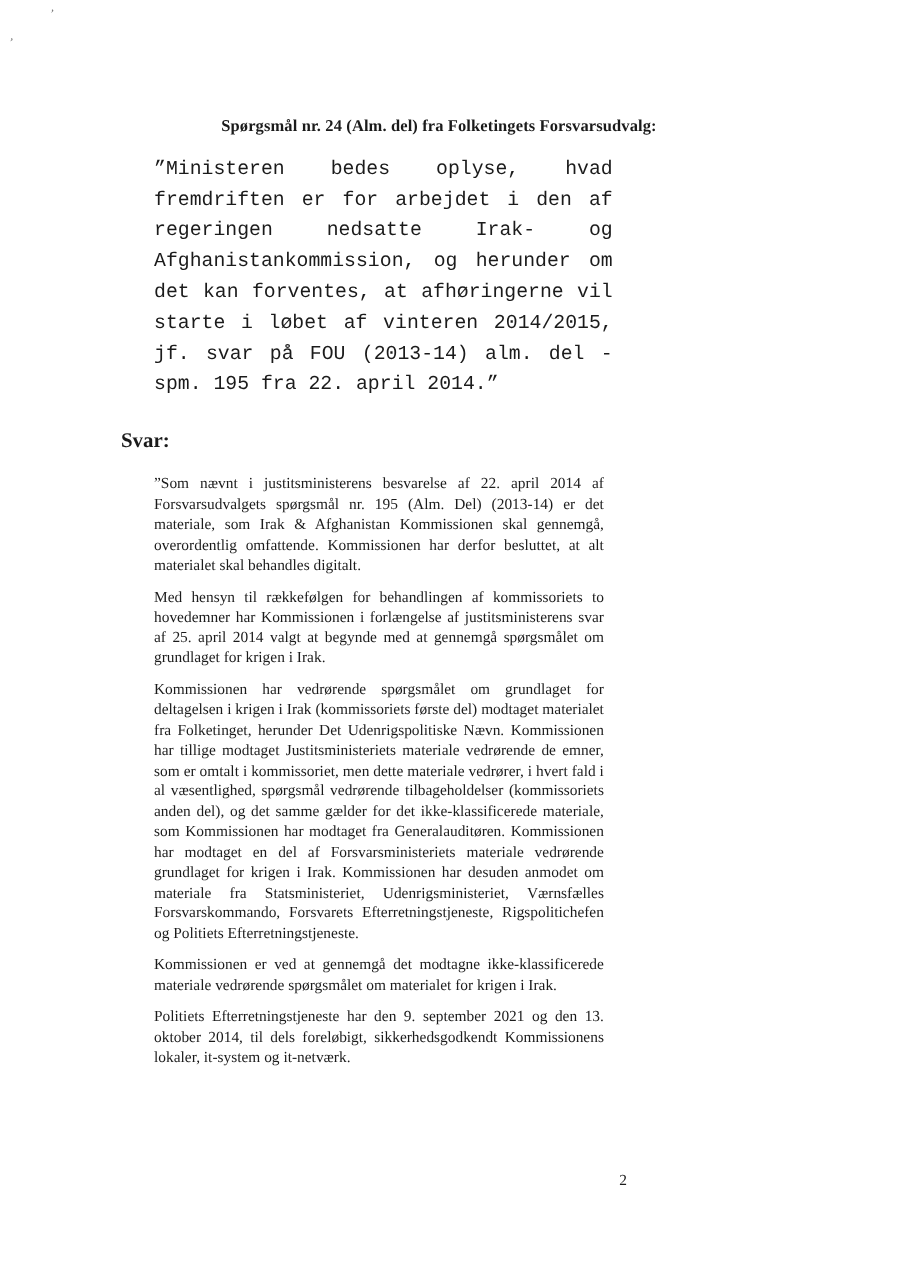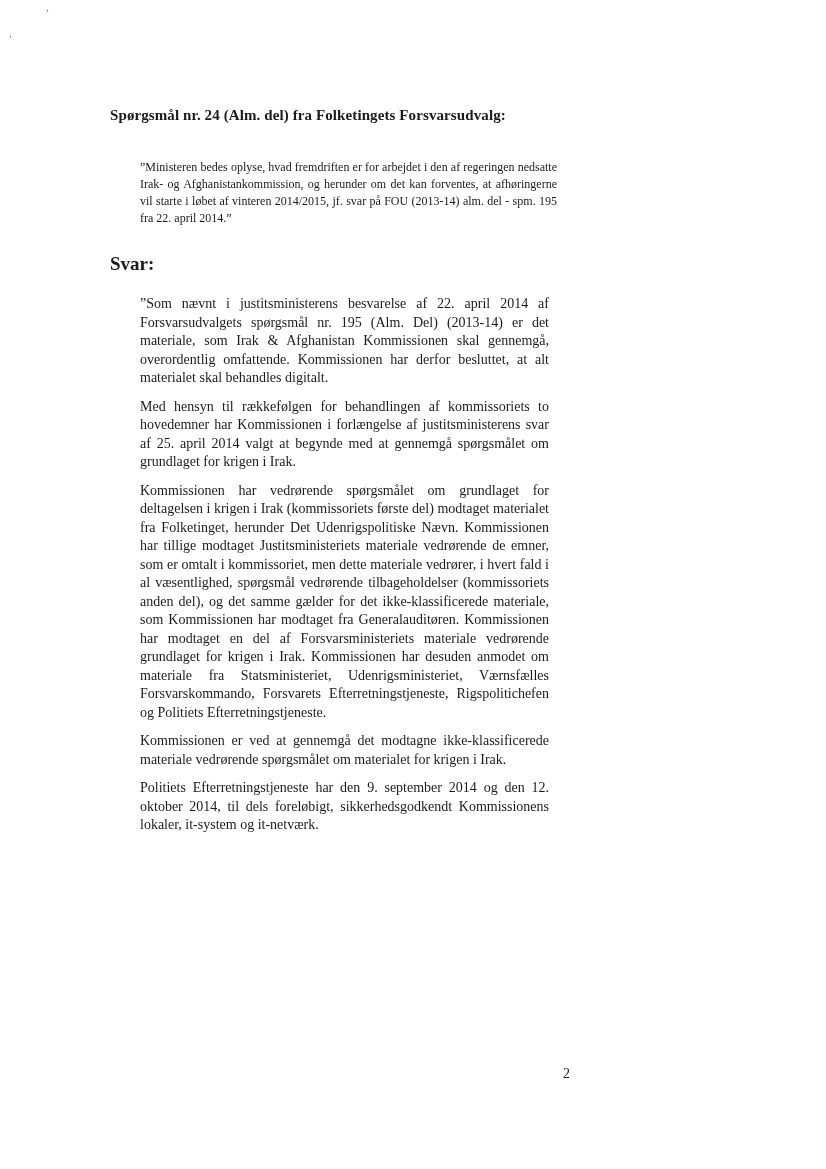--- a/index.html
+++ b/index.html
@@ -17,30 +17,32 @@
     background: #ffffff;
     overflow: hidden;
   }
   .content {
     padding: 106px 229px 0 110px; 
   }
   .doc-title {
     font-size: 15px;
     line-height: 19px;
     font-weight: bold;
-    margin-bottom: 34px;
+    margin-bottom: 15px;
     letter-spacing: 0.1px;
+    text-align: right;
   }
   .question-quote {
     margin-left: 30px;
     margin-right: 40px;
-    font-size: 12px;
-    line-height: 17px;
+    font-size: 18px;
+    line-height: 28px;
     text-align: justify;
     margin-bottom: 27px;
+    font-family: Liberation Mono, monospace;
   }
   .answer-label {
     font-size: 19px;
     line-height: 19px;
     font-weight: bold;
     margin-bottom: 22px;
   }
   .intro {
     font-size: 15px;
     line-height: 26px;
@@ -94,20 +96,20 @@
     <p class="question-quote">”Ministeren bedes oplyse, hvad fremdriften er for arbejdet i den af regeringen nedsatte Irak- og Afghanistankommission, og herunder om det kan forventes, at afhøringerne vil starte i løbet af vinteren 2014/2015, jf. svar på FOU (2013-14) alm. del - spm. 195 fra 22. april 2014.”</p>
 
     <h2 class="answer-label">Svar:</h2>
 
 
     <div class="statement">
       <p>”Som nævnt i justitsministerens besvarelse af 22. april 2014 af Forsvarsudvalgets spørgsmål nr. 195 (Alm. Del) (2013-14) er det materiale, som Irak &amp; Afghanistan Kommissionen skal gennemgå, overordentlig omfattende. Kommissionen har derfor besluttet, at alt materialet skal behandles digitalt.</p>
       <p>Med hensyn til rækkefølgen for behandlingen af kommissoriets to hovedemner har Kommissionen i forlængelse af justitsministerens svar af 25. april 2014 valgt at begynde med at gennemgå spørgsmålet om grundlaget for krigen i Irak.</p>
       <p>Kommissionen har vedrørende spørgsmålet om grundlaget for deltagelsen i krigen i Irak (kommissoriets første del) modtaget materialet fra Folketinget, herunder Det Udenrigspolitiske Nævn. Kommissionen har tillige modtaget Justitsministeriets materiale vedrørende de emner, som er omtalt i kommissoriet, men dette materiale vedrører, i hvert fald i al væsentlighed, spørgsmål vedrørende tilbageholdelser (kommissoriets anden del), og det samme gælder for det ikke-klassificerede materiale, som Kommissionen har modtaget fra Generalauditøren. Kommissionen har modtaget en del af Forsvarsministeriets materiale vedrørende grundlaget for krigen i Irak. Kommissionen har desuden anmodet om materiale fra Statsministeriet, Udenrigsministeriet, Værnsfælles Forsvarskommando, Forsvarets Efterretningstjeneste, Rigspolitichefen og Politiets Efterretningstjeneste.</p>
       <p>Kommissionen er ved at gennemgå det modtagne ikke-klassificerede materiale vedrørende spørgsmålet om materialet for krigen i Irak.</p>
-      <p>Politiets Efterretningstjeneste har den 9. september 2014 og den 12. oktober 2014, til dels foreløbigt, sikkerhedsgodkendt Kommissionens lokaler, it-system og it-netværk.</p>
+      <p>Politiets Efterretningstjeneste har den 9. september 2021 og den 13. oktober 2014, til dels foreløbigt, sikkerhedsgodkendt Kommissionens lokaler, it-system og it-netværk.</p>
     </div>
 
   </div>
 
   <div class="page-number">2</div>
 
 </div>
 
 </body></html>

